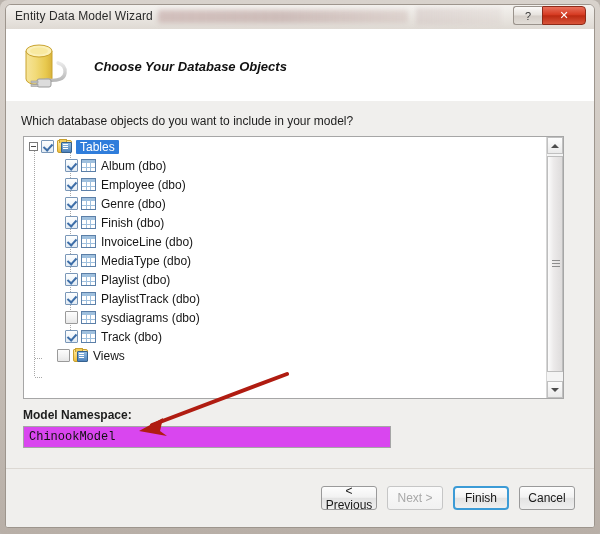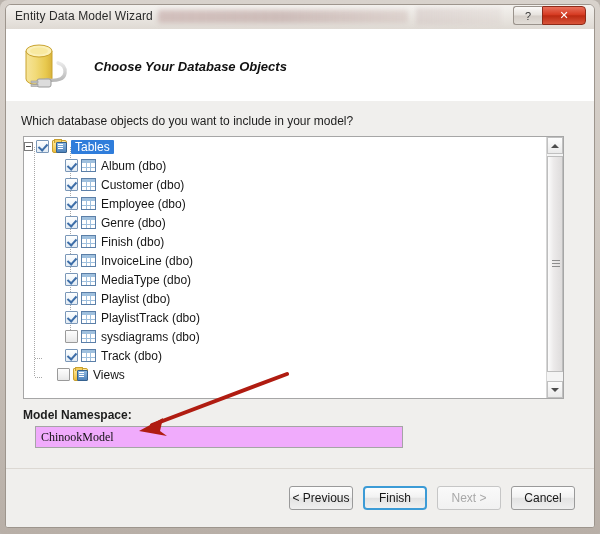--- a/index.html
+++ b/index.html
@@ -91,21 +91,21 @@
     border:1px solid #a6a6a6;background:#fff;overflow:hidden;
   }
   .treeview{
     position:absolute;left:0;top:0;width:522px;height:261px;
     overflow:hidden;
   }
   .row{
     position:relative;height:19px;display:flex;align-items:center;
     font-size:12px;color:#161616;white-space:nowrap;
   }
-  .row.root{}
+  .row.root{padding-left:5px;}
   .row.child{padding-left:41px;text-align:right;}
   .row.folder{padding-left:21px;}
 
   .expander{
     width:9px;height:9px;box-sizing:border-box;
     border:1px solid #7b7b7b;background:#fff;
     position:relative;margin-right:3px;flex:0 0 auto;
   }
   .expander:before{
     content:"";position:absolute;left:1px;top:3px;width:5px;height:1px;background:#4a4a4a;
@@ -189,34 +189,34 @@
     background:linear-gradient(90deg,#fcfcfc,#eceaea 40%,#dedcdc 100%);
   }
   .grip{position:absolute;left:4px;top:50%;margin-top:-4px;width:8px;height:1px;background:#8d8d8d;
     box-shadow:0 3px 0 #8d8d8d,0 6px 0 #8d8d8d;}
 
   
   .ns-label{
     position:absolute;left:17px;top:307px;font-size:12px;font-weight:bold;color:#1d1d1d;
   }
   .ns-input{
-    position:absolute;left:29px;top:325px;width:368px;height:22px;box-sizing:border-box;
-    border:1px solid #a5a5a5;background:#f0abfc;
-    font-family:Liberation Serif, serif;font-size:12px;color:#111;
+    position:absolute;left:17px;top:325px;width:368px;height:22px;box-sizing:border-box;
+    border:1px solid #a5a5a5;background:#d946ef;
+    font-family:Liberation Mono, monospace;font-size:12px;color:#111;
     padding:0 5px;outline:none;
   }
 
   
   .footer{
     position:absolute;left:0;top:463px;width:588px;height:61px;
     background:#f0efed;border-top:1px solid #dcd8d3;
   }
   .btnrow{position:absolute;right:19px;top:17px;display:flex;gap:10px;}
   .btn{
-    width:64px;height:24px;box-sizing:border-box;
+    width:56px;height:24px;box-sizing:border-box;
     border:1px solid #9a9a9a;border-radius:3px;
     background:linear-gradient(180deg,#fdfdfd 0%,#f2f2f2 46%,#e3e3e3 52%,#efefef 100%);
     font-family:"Liberation Sans","DejaVu Sans",sans-serif;
     font-size:12px;color:#181818;
     display:flex;align-items:center;justify-content:center;
     padding:0;
   }
   .btn.disabled{color:#a8a8a8;border-color:#c6c6c6;
     background:linear-gradient(180deg,#fafafa,#f1f1f1);}
   .btn.default{border:2px solid #3c9bd6;border-radius:4px;}
@@ -293,27 +293,20 @@
                 <span class="ic ic-table">
                   <span class="ic-tableline"></span>
                 </span>
                 <span class="rowlabel">Album (dbo)</span>
               </div>
               <div class="row child">
                 <span class="cbox checked"></span>
                 <span class="ic ic-table">
                   <span class="ic-tableline"></span>
                 </span>
-                <span class="rowlabel">Customer (dbo)</span>
-              </div>
-              <div class="row child">
-                <span class="cbox checked"></span>
-                <span class="ic ic-table">
-                  <span class="ic-tableline"></span>
-                </span>
                 <span class="rowlabel">Employee (dbo)</span>
               </div>
               <div class="row child">
                 <span class="cbox checked"></span>
                 <span class="ic ic-table">
                   <span class="ic-tableline"></span>
                 </span>
                 <span class="rowlabel">Genre (dbo)</span>
               </div>
               <div class="row child">
@@ -389,22 +382,22 @@
       </div>
     </div>
 
     <div class="ns-label">Model Namespace:</div>
     <input class="ns-input" type="text" value="ChinookModel" style="">
   </div>
 
   <div class="footer">
     <div class="btnrow">
       <button class="btn">&lt; Previous</button>
+      <button class="btn disabled" disabled="">Next &gt;</button>
       <button class="btn default">Finish</button>
-      <button class="btn disabled" disabled="">Next &gt;</button>
       <button class="btn">Cancel</button>
     </div>
   </div>
 
  </div>
 </div>
 
 <svg class="anno">
   <g id="anno-g">
     <line x1="287" y1="374" x2="152" y2="425" stroke="#b01c11" stroke-width="4" stroke-linecap="round"></line>

